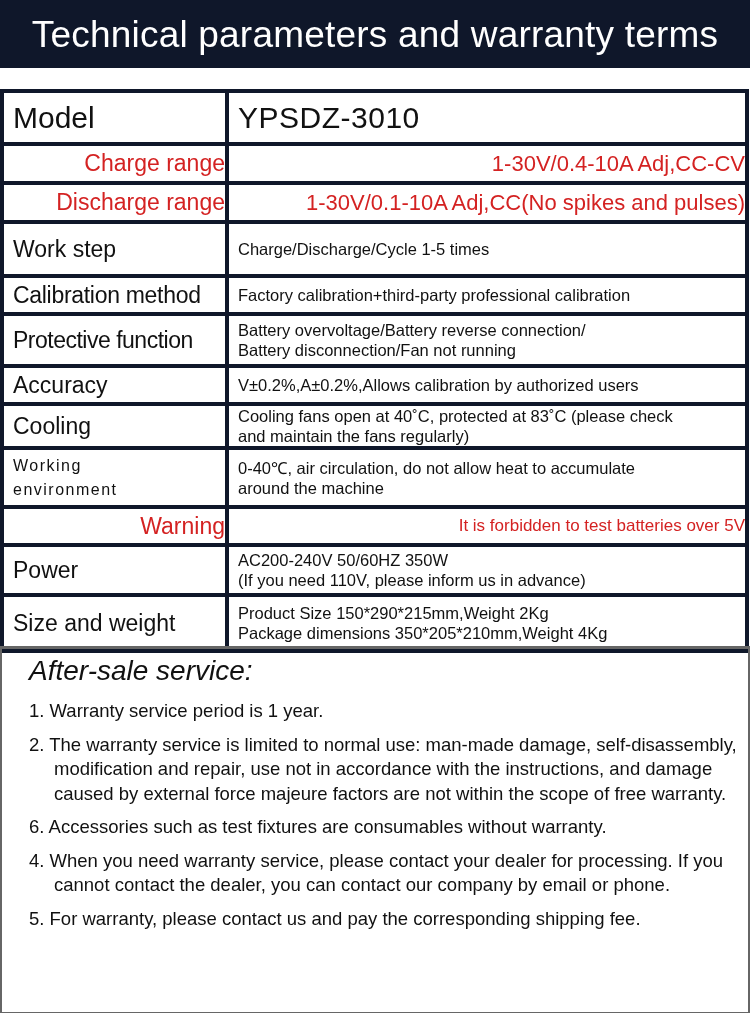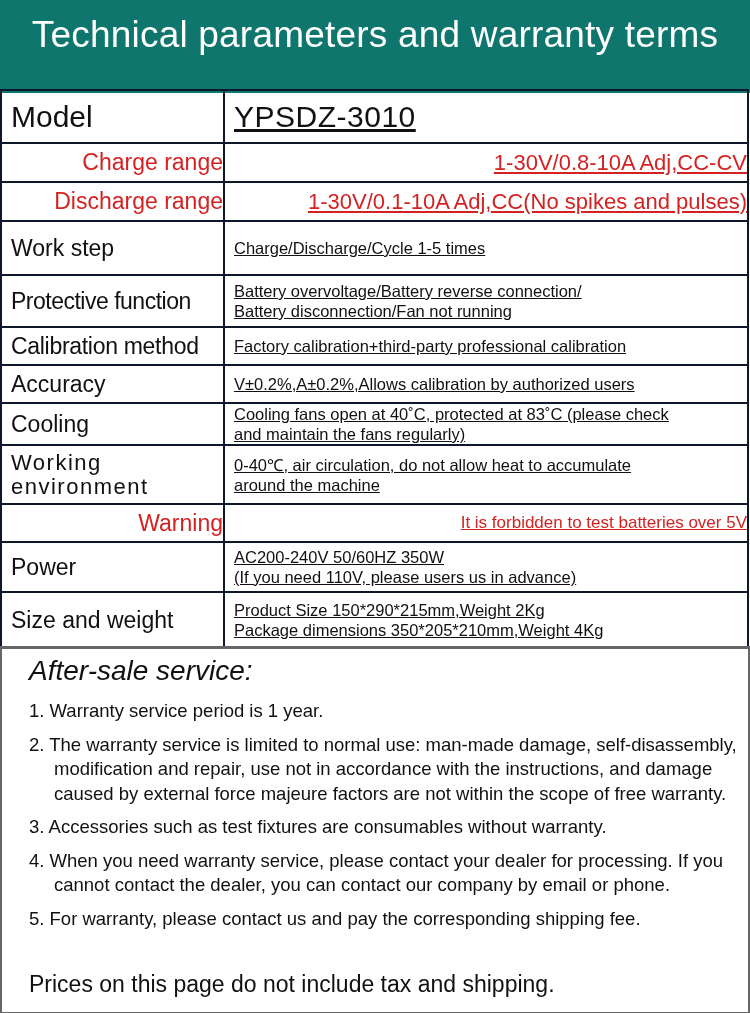--- a/index.html
+++ b/index.html
@@ -1,27 +1,27 @@
 <!DOCTYPE html>
 <html><head>
 <meta charset="utf-8">
 <style>
   html, body { margin:0; padding:0; background:#ffffff; }
   body { width:750px; height:1013px; position:relative; overflow:hidden; font-family:"Liberation Sans", sans-serif; color:#111; }
-  .banner { position:absolute; left:0; top:0; width:750px; height:93px; background:#0f766e; }
+  .banner { position:absolute; left:0; top:0; width:750px; height:68px; background:#0f172a; }
   .banner-title { position:absolute; left:0; right:0; top:14px; text-align:center; color:#fff; font-size:37px; letter-spacing:0.2px; white-space:nowrap; }
   .spec-table { position:absolute; left:0; top:89px; width:749px; border-collapse:collapse; table-layout:fixed; }
-  .spec-table td { border:2px solid #0f172a; padding:0 0 0 9px; vertical-align:middle; white-space:nowrap; overflow:hidden; }
+  .spec-table td { border:4px solid #0f172a; padding:0 0 0 9px; vertical-align:middle; white-space:nowrap; overflow:hidden; }
   .spec-table td.label { width:212px; font-size:23px; }
-  .spec-table td.value { font-size:16.5px; line-height:20px;text-decoration:underline; }
+  .spec-table td.value { font-size:16.5px; line-height:20px; }
   .spec-table tr.model td.label { font-size:30px; }
   .spec-table tr.model td.value { font-size:30px; letter-spacing:0.5px; }
   .spec-table tr.red td { color:#d42222;text-align:right; }
   .spec-table tr.red-big td.value { font-size:22px; }
-  .spec-table td.label.wide { font-size:22px; letter-spacing:1.5px; line-height:24px; }
+  .spec-table td.label.wide { font-size:16px; letter-spacing:1.5px; line-height:24px; }
   .spec-table tr.warn td.value { font-size:17px; }
   .aftersale { position:absolute; left:0; top:646px; width:746px; height:363px; border:2px solid #666; border-top:3px solid #666; }
   .as-title { position:absolute; left:27px; top:6px; font-size:28px;font-style:italic; }
   .as-list { position:absolute; left:27px; top:50px; width:710px; }
   .as-item { font-size:18.5px; line-height:24.5px; margin-bottom:9px; padding-left:25px; text-indent:-25px; white-space:normal; }
   .as-footer { position:absolute; left:27px; top:322px; font-size:23px; }
 </style>
 </head>
 <body>
 
@@ -30,40 +30,40 @@
 </div>
 
 <table class="spec-table">
   <tbody>
       <tr class="model" style="height:53px">
     <td class="label">Model</td>
     <td class="value">YPSDZ-3010</td>
   </tr>
   <tr class="red red-big" style="height:39px">
     <td class="label">Charge range</td>
-    <td class="value">1-30V/0.8-10A Adj,CC-CV</td>
+    <td class="value">1-30V/0.4-10A Adj,CC-CV</td>
   </tr>
   <tr class="red red-big" style="height:39px">
     <td class="label">Discharge range</td>
     <td class="value">1-30V/0.1-10A Adj,CC(No spikes and pulses)</td>
   </tr>
   <tr style="height:54px">
     <td class="label">Work step</td>
     <td class="value">Charge/Discharge/Cycle 1-5 times</td>
   </tr>
+  <tr style="height:38px">
+    <td class="label" style="letter-spacing:-0.3px">Calibration method</td>
+    <td class="value">Factory calibration+third-party professional calibration</td>
+  </tr>
   <tr style="height:52px">
     <td class="label" style="letter-spacing:-0.5px">Protective function</td>
     <td class="value">
       <div>Battery overvoltage/Battery reverse connection/</div>
       <div>Battery disconnection/Fan not running</div>
     </td>
-  </tr>
-  <tr style="height:38px">
-    <td class="label" style="letter-spacing:-0.3px">Calibration method</td>
-    <td class="value">Factory calibration+third-party professional calibration</td>
   </tr>
   <tr style="height:38px">
     <td class="label">Accuracy</td>
     <td class="value">V±0.2%,A±0.2%,Allows calibration by authorized users</td>
   </tr>
   <tr style="height:38px">
     <td class="label">Cooling</td>
     <td class="value">
       <div>Cooling fans open at 40˚C, protected at 83˚C (please check</div>
       <div>and maintain the fans regularly)</div>
@@ -80,36 +80,35 @@
     </td>
   </tr>
   <tr class="red warn" style="height:38px">
     <td class="label">Warning</td>
     <td class="value">It is forbidden to test batteries over 5V</td>
   </tr>
   <tr style="height:50px">
     <td class="label">Power</td>
     <td class="value">
       <div>AC200-240V 50/60HZ 350W</div>
-      <div>(If you need 110V, please users us in advance)</div>
+      <div>(If you need 110V, please inform us in advance)</div>
     </td>
   </tr>
   <tr style="height:56px">
     <td class="label">Size and weight</td>
     <td class="value">
       <div>Product Size 150*290*215mm,Weight 2Kg</div>
       <div>Package dimensions 350*205*210mm,Weight 4Kg</div>
     </td>
   </tr>
 </tbody>
   </table>
 
 <div class="aftersale">
   <div class="as-title">After-sale service:</div>
   <div class="as-list">
     <div class="as-item">1. Warranty service period is 1 year.</div>
     <div class="as-item">2. The warranty service is limited to normal use: man-made damage, self-disassembly, modification and repair, use not in accordance with the instructions, and damage caused by external force majeure factors are not within the scope of free warranty.</div>
-    <div class="as-item">3. Accessories such as test fixtures are consumables without warranty.</div>
+    <div class="as-item">6. Accessories such as test fixtures are consumables without warranty.</div>
     <div class="as-item">4. When you need warranty service, please contact your dealer for processing. If you cannot contact the dealer, you can contact our company by email or phone.</div>
     <div class="as-item">5. For warranty, please contact us and pay the corresponding shipping fee.</div>
   </div>
-  <div class="as-footer">Prices on this page do not include tax and shipping.</div>
 </div>
 
 </body></html>

